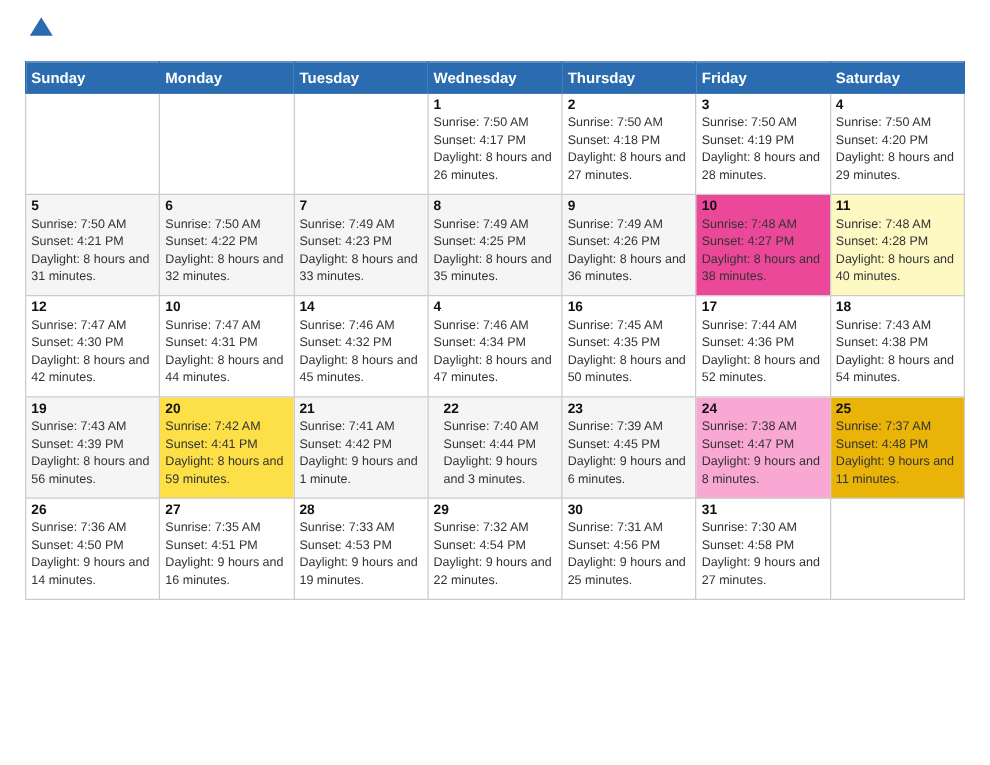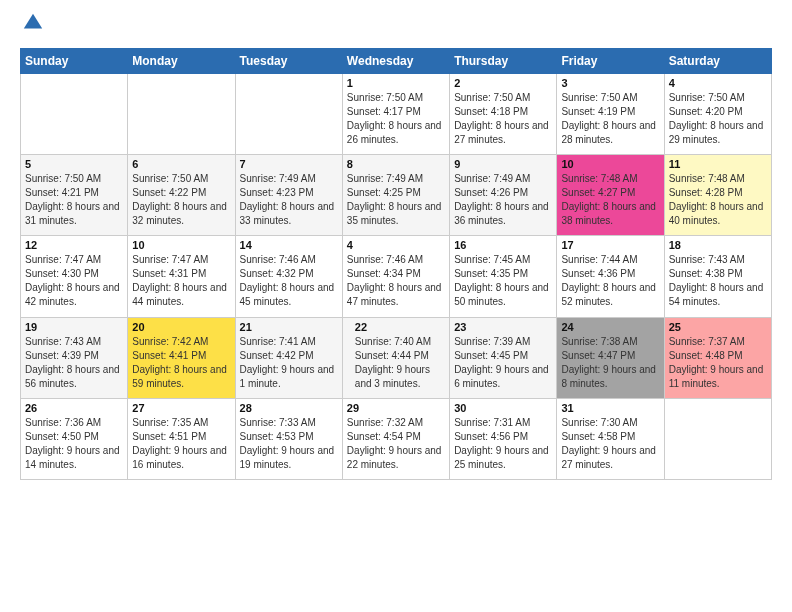--- a/index.html
+++ b/index.html
@@ -236,25 +236,25 @@
             <div class="cell-text">Sunrise: 7:41 AM<br>Sunset: 4:42 PM<br>Daylight: 9 hours and 1 minute.</div>
           </td>
           <td style="background: rgb(245, 245, 245); padding-left: 12px;">
             <span class="day-num">22</span>
             <div class="cell-text">Sunrise: 7:40 AM<br>Sunset: 4:44 PM<br>Daylight: 9 hours and 3 minutes.</div>
           </td>
           <td style="background: rgb(245, 245, 245); margin-top: 44px;">
             <span class="day-num">23</span>
             <div class="cell-text">Sunrise: 7:39 AM<br>Sunset: 4:45 PM<br>Daylight: 9 hours and 6 minutes.</div>
           </td>
-          <td style="background: #a3a3a3;">
+          <td style="background: #f9a8d4;">
             <span class="day-num">24</span>
             <div class="cell-text">Sunrise: 7:38 AM<br>Sunset: 4:47 PM<br>Daylight: 9 hours and 8 minutes.</div>
           </td>
-          <td style="background: #fca5a5;">
+          <td style="background: #eab308;">
             <span class="day-num">25</span>
             <div class="cell-text">Sunrise: 7:37 AM<br>Sunset: 4:48 PM<br>Daylight: 9 hours and 11 minutes.</div>
           </td>
         </tr>
         <tr>
           <td>
             <span class="day-num">26</span>
             <div class="cell-text">Sunrise: 7:36 AM<br>Sunset: 4:50 PM<br>Daylight: 9 hours and 14 minutes.</div>
           </td>
           <td>

